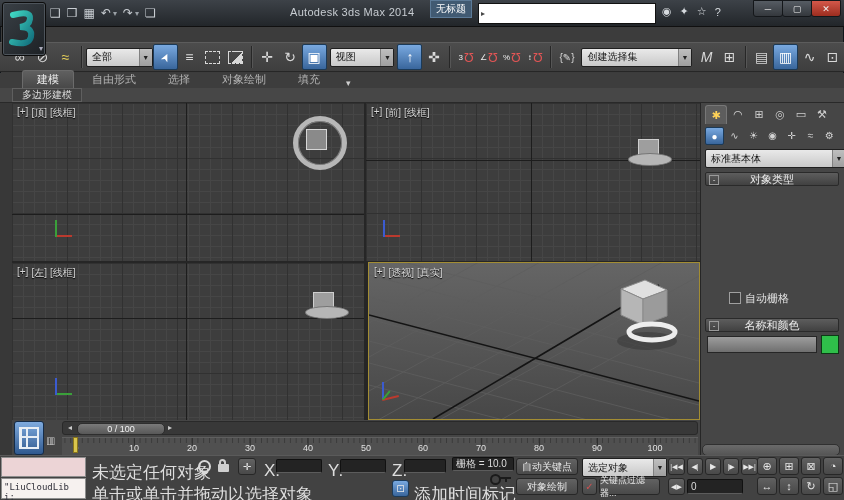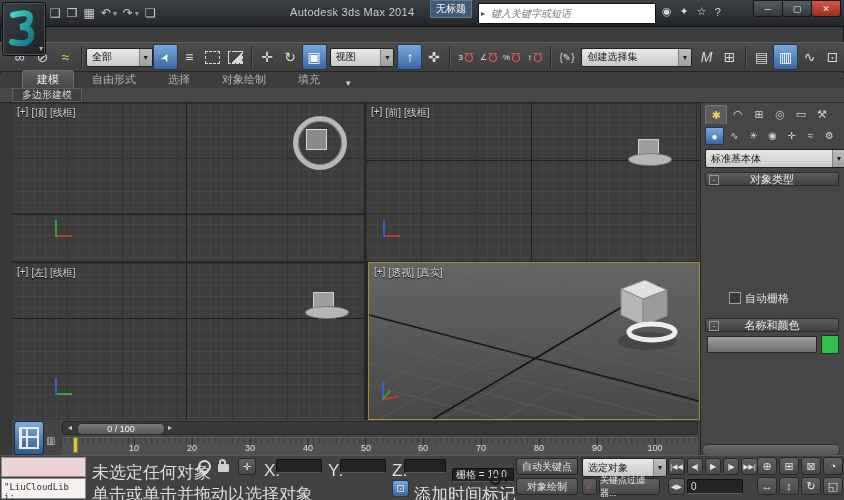--- a/index.html
+++ b/index.html
@@ -141,21 +141,20 @@
       <span>↶</span>
         <span class="fl">▾</span>
       <span>↷</span>
         <span class="fl">▾</span>
       <span>❏</span>
     </div>
     <span class="abs wtitle" style="left:290px;top:6px">Autodesk 3ds Max  2014</span>
     <span class="abs untitled" style="left:430px;top:0">无标题</span>
     <div class="abs search">
       <span style="color:#444;font-size:8px;padding:0 2px">▸</span>
-      <input placeholder="键入关键字或短语" style="">
     </div>
     <div class="abs sicons" style="left:662px;top:5px">
       <span>◉</span>
       <span>✦</span>
       <span>☆</span>
       <span>?</span>
     </div>
     <div class="abs winbtn" style="left:753px;top:0">
         <span>─</span>
       </div>
@@ -455,21 +454,21 @@
     <span class="lock" style="left:218px;top:8px"></span>
     <div class="sbtn" style="left:238px;top:2px;width:18px;height:17px">
         <span>✛</span>
       </div>
     <span class="stext" style="left:264px;top:5px">X:</span>
     <div class="sfield" style="left:276px;top:3px;width:46px"></div>
     <span class="stext" style="left:328px;top:5px">Y:</span>
     <div class="sfield" style="left:340px;top:3px;width:46px"></div>
     <span class="stext" style="left:392px;top:5px">Z:</span>
     <div class="sfield" style="left:404px;top:3px;width:42px"></div>
-    <div class="sfield" style="left:452px;top:12px;width:62px">
+    <div class="sfield" style="left:452px;top:1px;width:62px">
         <span>栅格 = 10.0</span>
       </div>
 
     <span class="stext" style="left:92px;top:27px">单击或单击并拖动以选择对象</span>
     <div class="sbtn" style="left:392px;top:24px;width:17px;height:17px;background:linear-gradient(#79a9e0,#39669c);border-color:#1b3a58">
         <span>⊡</span>
       </div>
     <span class="stext" style="left:414px;top:27px">添加时间标记</span>
 
     <div class="keyicon" style="left:490px;top:17px">

